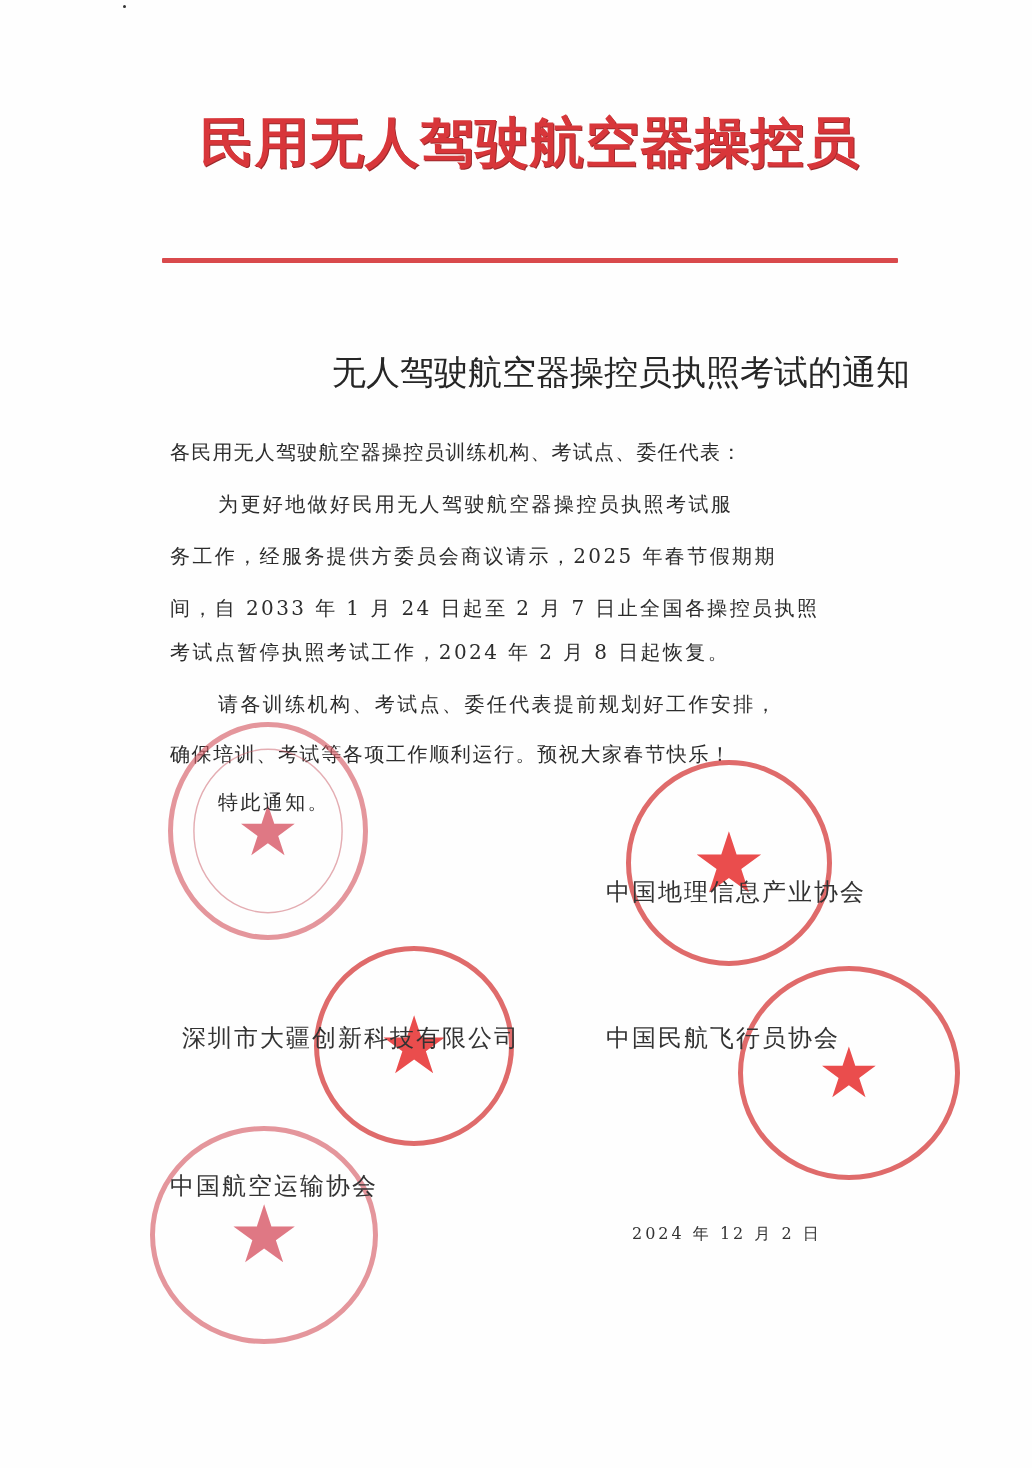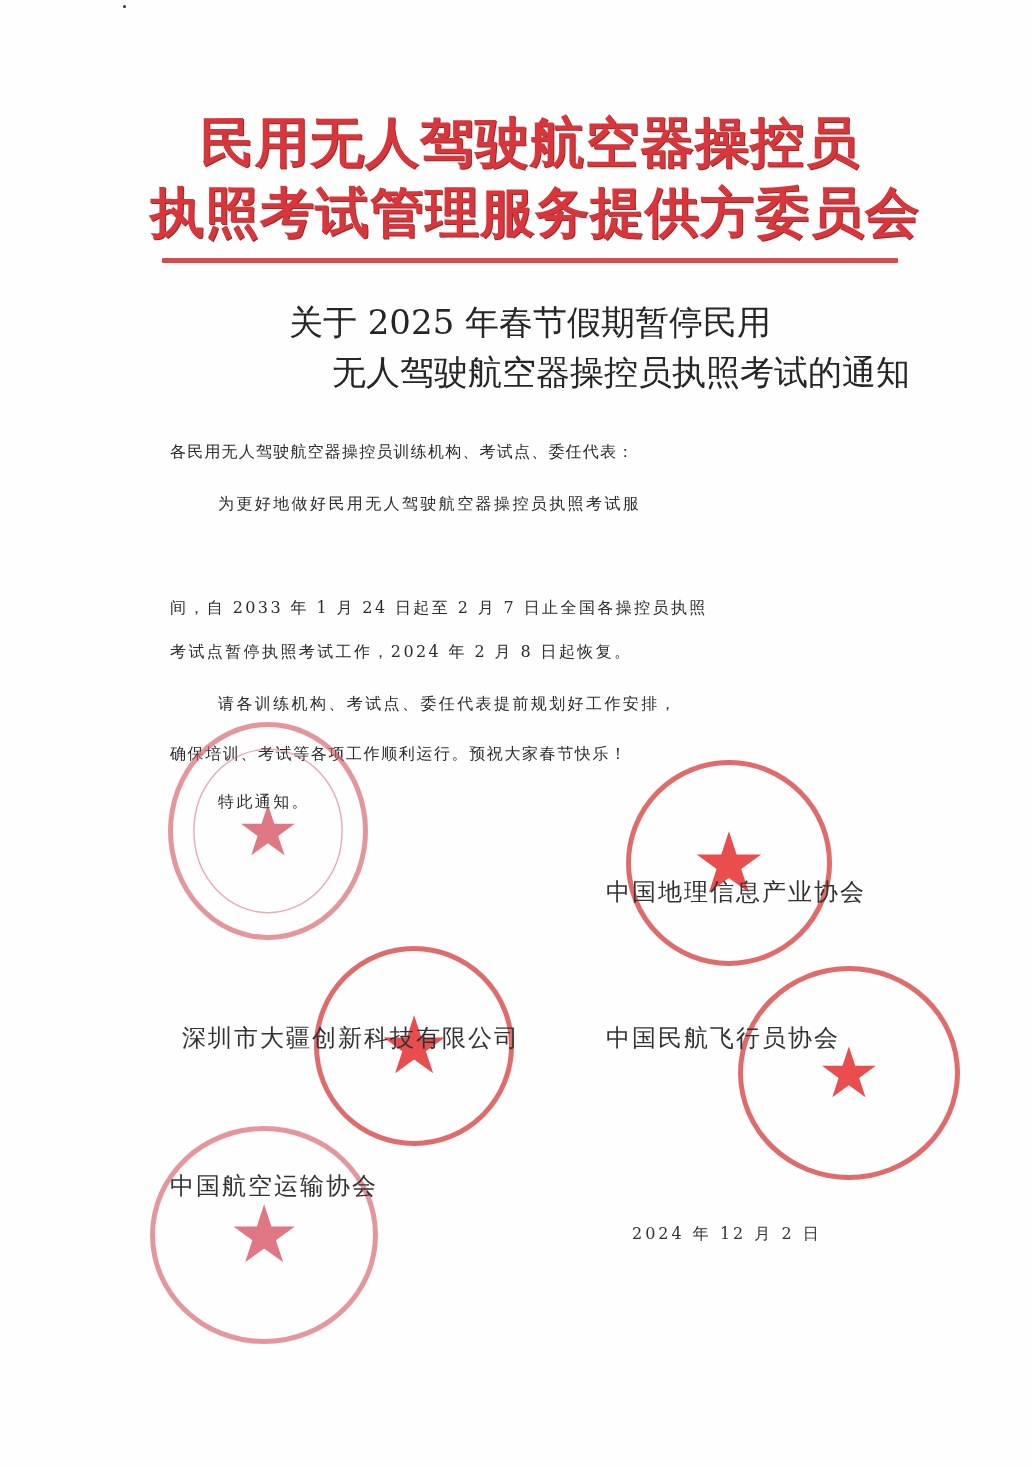--- a/index.html
+++ b/index.html
@@ -59,21 +59,21 @@
       font-size: 34px;
       line-height: 44px;
       color: #262626;
       white-space: nowrap;
     }
     .notice-title.t1 { top: 300px; }
     .notice-title.t2 { top: 350px; text-align: right; }
     .body-line {
       position: absolute;
       left: 170px;
-      font-size: 16px;
+      font-size: 20px;
       line-height: 32px;
       color: #2c2c2c;
       white-space: nowrap;
       letter-spacing: 2.4px;
     }
     .body-line.indent { left: 218px; }
     .sig {
       position: absolute;
       font-size: 24px;
       line-height: 32px;
@@ -112,29 +112,28 @@
     .stamp.faded { border-color: rgba(214, 90, 100, 0.7); }
     .stamp.faded .star { color: rgba(214, 80, 95, 0.85); }
   </style>
 </head>
 <body>
 
 <div class="page">
   <div class="dot"></div>
 
   <div class="masthead l1">民用无人驾驶航空器操控员</div>
-  <div class="masthead l2">执照考试管理服务提供方委员会</div>
   <div class="divider"></div>
 
-  <div class="notice-title t1">关于 2025 年春节假期暂停民用</div>
   <div class="notice-title t2">无人驾驶航空器操控员执照考试的通知</div>
 
   <div class="body-line" style="top:436px; letter-spacing:1.2px;">各民用无人驾驶航空器操控员训练机构、考试点、委任代表：</div>
 
   <div class="body-line indent" style="top:488px;">为更好地做好民用无人驾驶航空器操控员执照考试服</div>
+  <div class="body-line" style="top:540px;">务工作，经服务提供方委员会商议请示，2025 年春节假期期</div>
   <div class="body-line" style="top:592px;">间，自 2033 年 1 月 24 日起至 2 月 7 日止全国各操控员执照</div>
   <div class="body-line" style="top:636px;">考试点暂停执照考试工作，2024 年 2 月 8 日起恢复。</div>
 
   <div class="body-line" style="top:738px; letter-spacing:1.6px;">确保培训、考试等各项工作顺利运行。预祝大家春节快乐！</div>
   <div class="body-line indent" style="top:688px;">请各训练机构、考试点、委任代表提前规划好工作安排，</div>
 
   <div class="body-line indent" style="top:786px; z-index:3;">特此通知。</div>
 
   <div class="stamp faded" style="left:168px; top:722px; width:200px; height:218px;">
     <svg viewBox="0 0 200 218">

